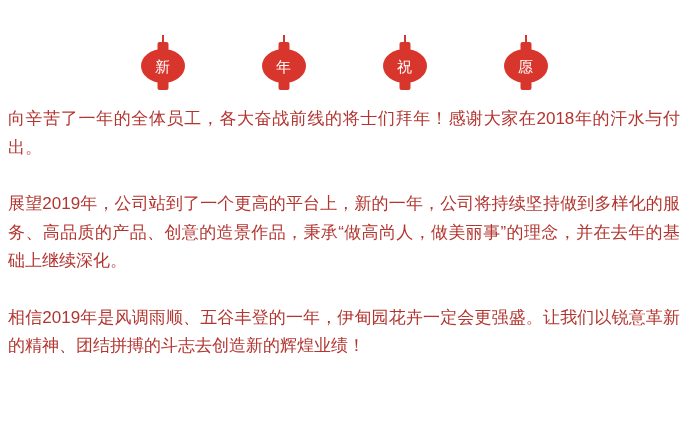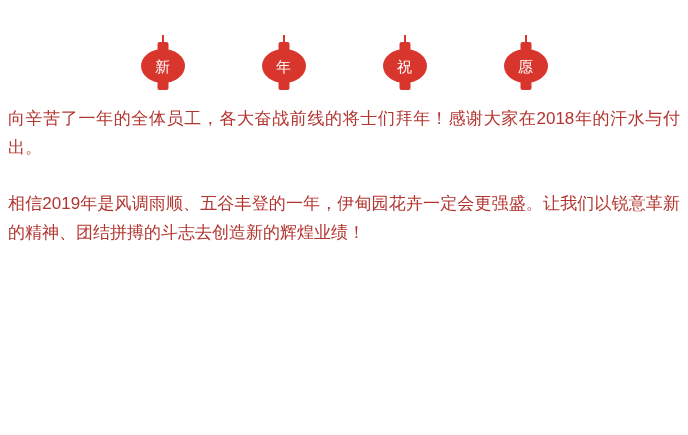--- a/index.html
+++ b/index.html
@@ -135,16 +135,17 @@
       <span class="lantern-body">
         <span class="lantern-char">愿</span>
       </span>
       <span class="lantern-cap-bottom"></span>
     </div>
 
   </div>
 
   <div class="greeting">
     <p>向辛苦了一年的全体员工，各大奋战前线的将士们拜年！感谢大家在2018年的汗水与付出。</p>
+    <p>展望2019年，公司站到了一个更高的平台上，新的一年，公司将持续坚持做到多样化的服务、高品质的产品、创意的造景作品，秉承“做高尚人，做美丽事”的理念，并在去年的基础上继续深化。</p>
     <p>相信2019年是风调雨顺、五谷丰登的一年，伊甸园花卉一定会更强盛。让我们以锐意革新的精神、团结拼搏的斗志去创造新的辉煌业绩！</p>
   </div>
 
 </div>
 
 </body></html>

